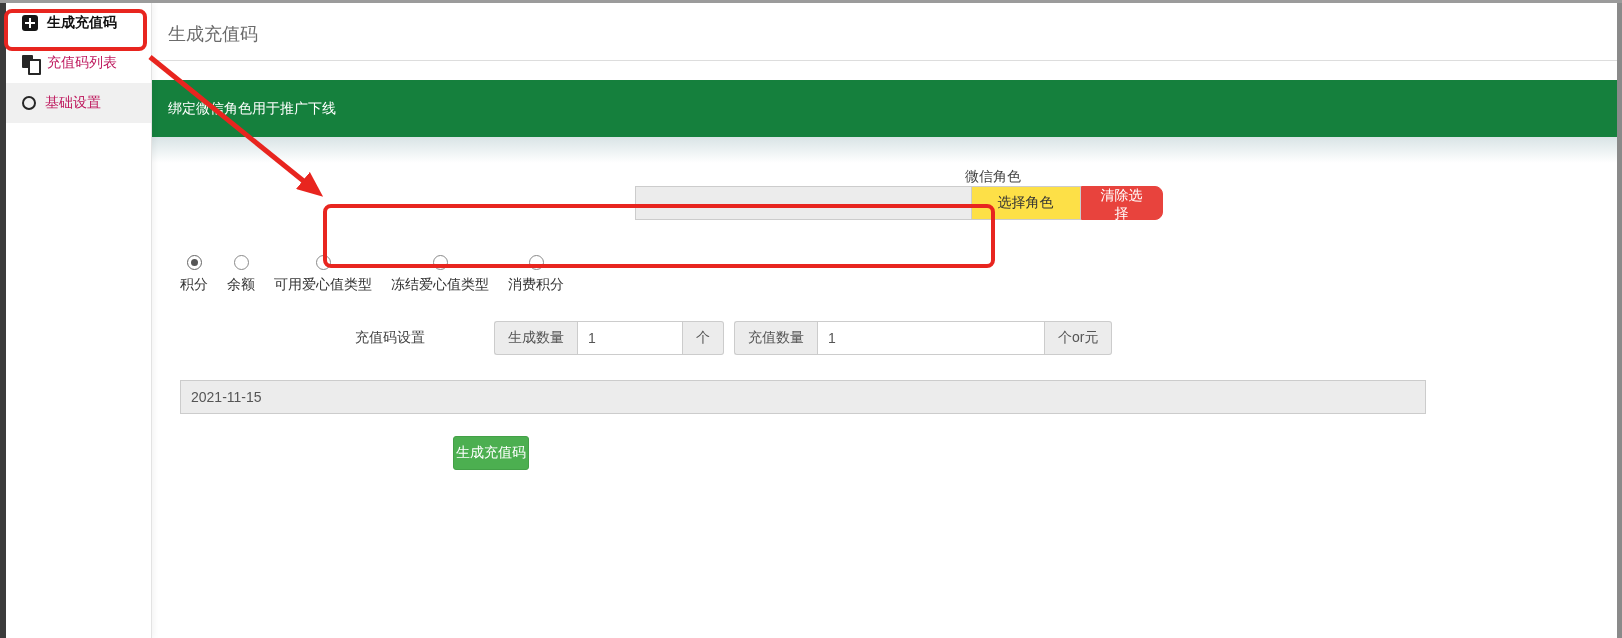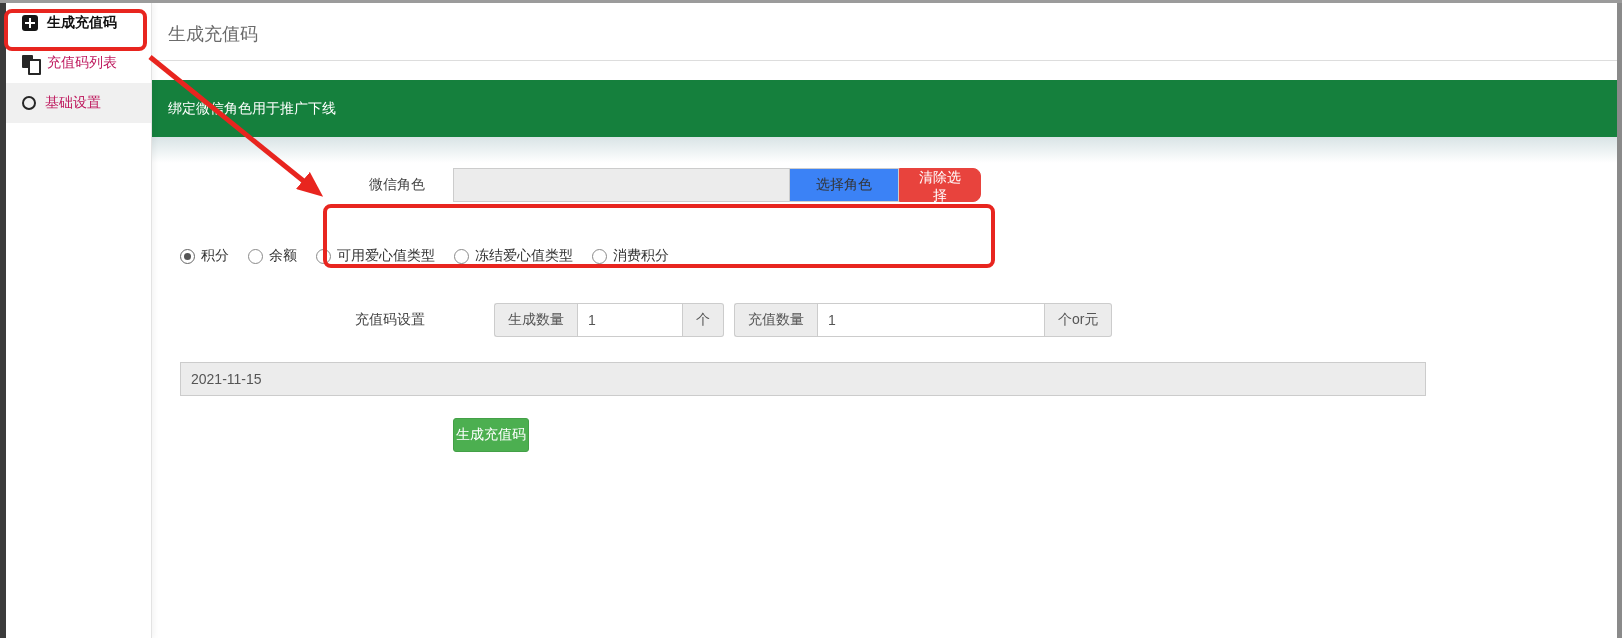--- a/index.html
+++ b/index.html
@@ -59,51 +59,51 @@
     margin-top:19px; height:57px; background:#15803d; color:#fff;
     display:flex; align-items:center; padding-left:16px; font-size:14px;
   }
   .banner-fade { height:26px; background:linear-gradient(#d9e4e6, #ffffff); }
 
   
   .form-row { display:flex; align-items:center; }
   .flabel { width:273px; text-align:right; color:#444; flex:none; }
   .fctrl  { margin-left:28px; display:flex; align-items:center; }
 
-  .row-wechat  { margin-top:5px; }
+  .row-wechat  { margin-top:5px;flex-direction:column; }
   .row-type    { margin-top:37px; height:34px; }
   .row-codeset { margin-top:30px; }
   .row-valid   { margin-top:25px; }
   .row-submit  { margin-top:22px; }
 
   .txt {
     height:34px; border:1px solid #ccc; background:#fff; color:#555;
     padding:0 10px; font-size:14px; font-family:inherit; outline:none;
   }
   .txt.disabled { background:#ececec; }
   .wechat-input { width:337px; }
 
   .btn {
-    height:34px; border:1px solid #ccc; background:#3b82f6; color:#333;
+    height:34px; border:1px solid #ccc; background:#fde047; color:#333;
     font-size:14px; font-family:inherit; cursor:pointer; padding:0 18px;
   }
   .btn-select { width:109px; border-left:none; }
   .btn-danger {
     width:82px; background:#e8433d; border-color:#e8433d; color:#fff;
     border-radius:8px; border-top-left-radius:0; border-bottom-left-radius:0;
     padding:0 16px;
   }
   .btn-success {
     width:76px; height:34px; background:#4caf50; border:1px solid #43a047;
     color:#fff; border-radius:3px; font-size:14px; cursor:pointer;
   }
 
   
   .radio-group { display:flex; align-items:center; gap:19px; color:#333; }
-  .radio-opt { display:flex; align-items:center; gap:6px; cursor:pointer; }
+  .radio-opt { display:flex; align-items:center; gap:6px; cursor:pointer;flex-direction:column; }
   .radio-dot {
     width:15px; height:15px; border:1px solid #8a8a8a; border-radius:50%;
     background:#fff; position:relative; flex:none;
   }
   .radio-dot.checked { border-color:#666; }
   .radio-dot.checked::after {
     content:""; position:absolute; left:3px; top:3px; width:7px; height:7px;
     border-radius:50%; background:#555;
   }
 

